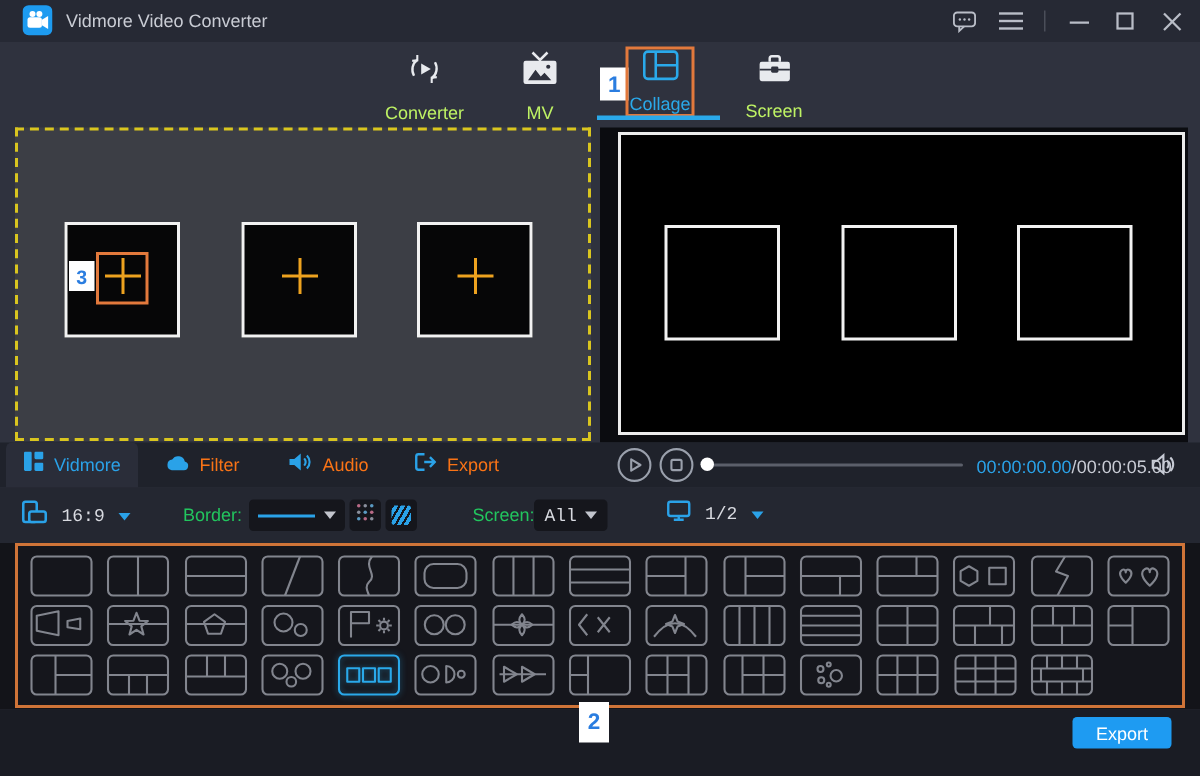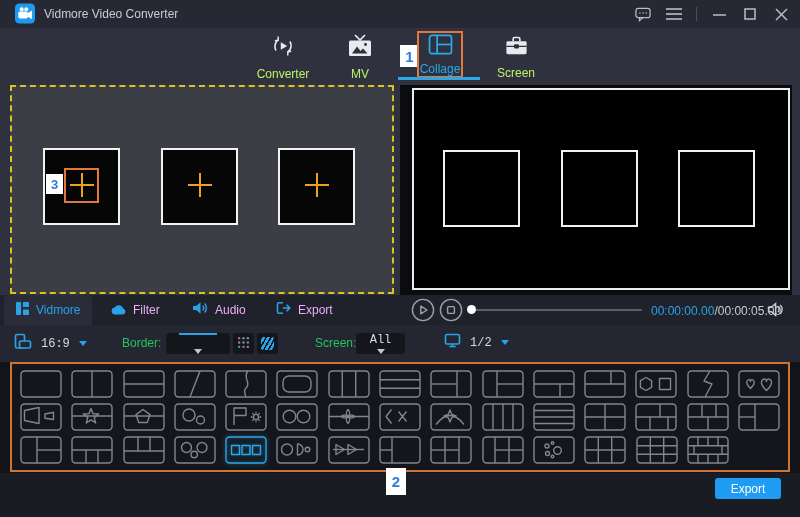--- a/index.html
+++ b/index.html
@@ -34,39 +34,39 @@
 
   
   .preview-backdrop { position:absolute; left:400px; top:85px; width:392px; height:210px; background:#0b0c10; }
   .preview { position:absolute; left:412px; top:88px; width:378px; height:202px; background:#000; border:2px solid #ececec; }
   .pv-square { position:absolute; top:60px; width:77px; height:77px; border:2px solid #f2f2f2; background:#000; }
   .pv1 { left:29px; } .pv2 { left:147px; } .pv3 { left:264px; }
 
   
   .subbar { position:absolute; left:0; top:295px; width:800px; height:30px; background:#1f222b; }
   .panel-tab { position:absolute; top:0; height:30px; display:flex; align-items:center; gap:7px; padding:0 12px; cursor:default; }
-  .panel-tab .pt-label { font-size:12px; color:#f0abfc; }
+  .panel-tab .pt-label { font-size:12px; color:#f97316; }
   .panel-tab.active { background:#2a2d39; border-radius:4px 4px 0 0; }
   .panel-tab.active .pt-label { color:#2aa2e8; }
   .pt-template { left:4px; } .pt-filter { left:98px; } .pt-audio { left:180px; } .pt-export { left:264px; }
   .player { position:absolute; left:405px; top:0; width:395px; height:30px; }
   .pl-btn { position:absolute; top:3px; width:24px; height:24px; }
   .slider-track { position:absolute; left:70px; top:14px; width:167px; height:2px; background:#5b5f6a; border-radius:1px; }
   .slider-thumb { position:absolute; left:62px; top:10px; width:9px; height:9px; border-radius:50%; background:#ffffff; }
   .time { position:absolute; left:246px; top:9px; font-size:12px; white-space:nowrap; }
   .time .cur { color:#2aa2e8; } .time .sep, .time .tot { color:#c8cbd4; }
   .vol { position:absolute; left:362px; top:7px; }
 
   
   .toolbar { position:absolute; left:0; top:325px; width:800px; height:37px; background:#242731; }
   .tlabel { position:absolute; top:11px; font-size:12px; color:#22c55e; }
   .tval { font-size:12px; color:#d8dae0;font-family:Liberation Mono, monospace; }
   .arr { width:0; height:0; border-left:4px solid transparent; border-right:4px solid transparent; border-top:5px solid #2aa2e8; }
   .arr.gray { border-top-color:#c2c5cd; }
-  .dd { position:absolute; background:#15161c; border-radius:3px; display:flex; align-items:center;flex-direction:column; }
+  .dd { position:absolute; background:#15161c; border-radius:3px; display:flex; align-items:center; }
   .aspect-group { position:absolute; left:14px; top:8px; display:flex; align-items:center; gap:9px; }
   .border-dd { left:166px; top:8px; width:64px; height:21px; padding:0 6px; justify-content:space-between; }
   .border-line { width:38px; height:2px; background:#2aa2e8; }
   .sq-btn { position:absolute; top:8px; width:21px; height:21px; background:#15161c; border-radius:3px; display:flex; align-items:center; justify-content:center; }
   .btn-dots { left:233px; } .btn-stripes { left:257px; }
   .stripe-fill { width:13px; height:13px; border-radius:2px; background:repeating-linear-gradient(120deg, rgba(0,0,0,0) 0 1.5px, #2aa2e8 1.5px 4px); }
   .screen-dd { left:356px; top:8px; width:49px; height:21px; padding:0 7px; justify-content:space-between; }
   .page-group { position:absolute; left:444px; top:8px; display:flex; align-items:center; gap:9px; }
 
   

